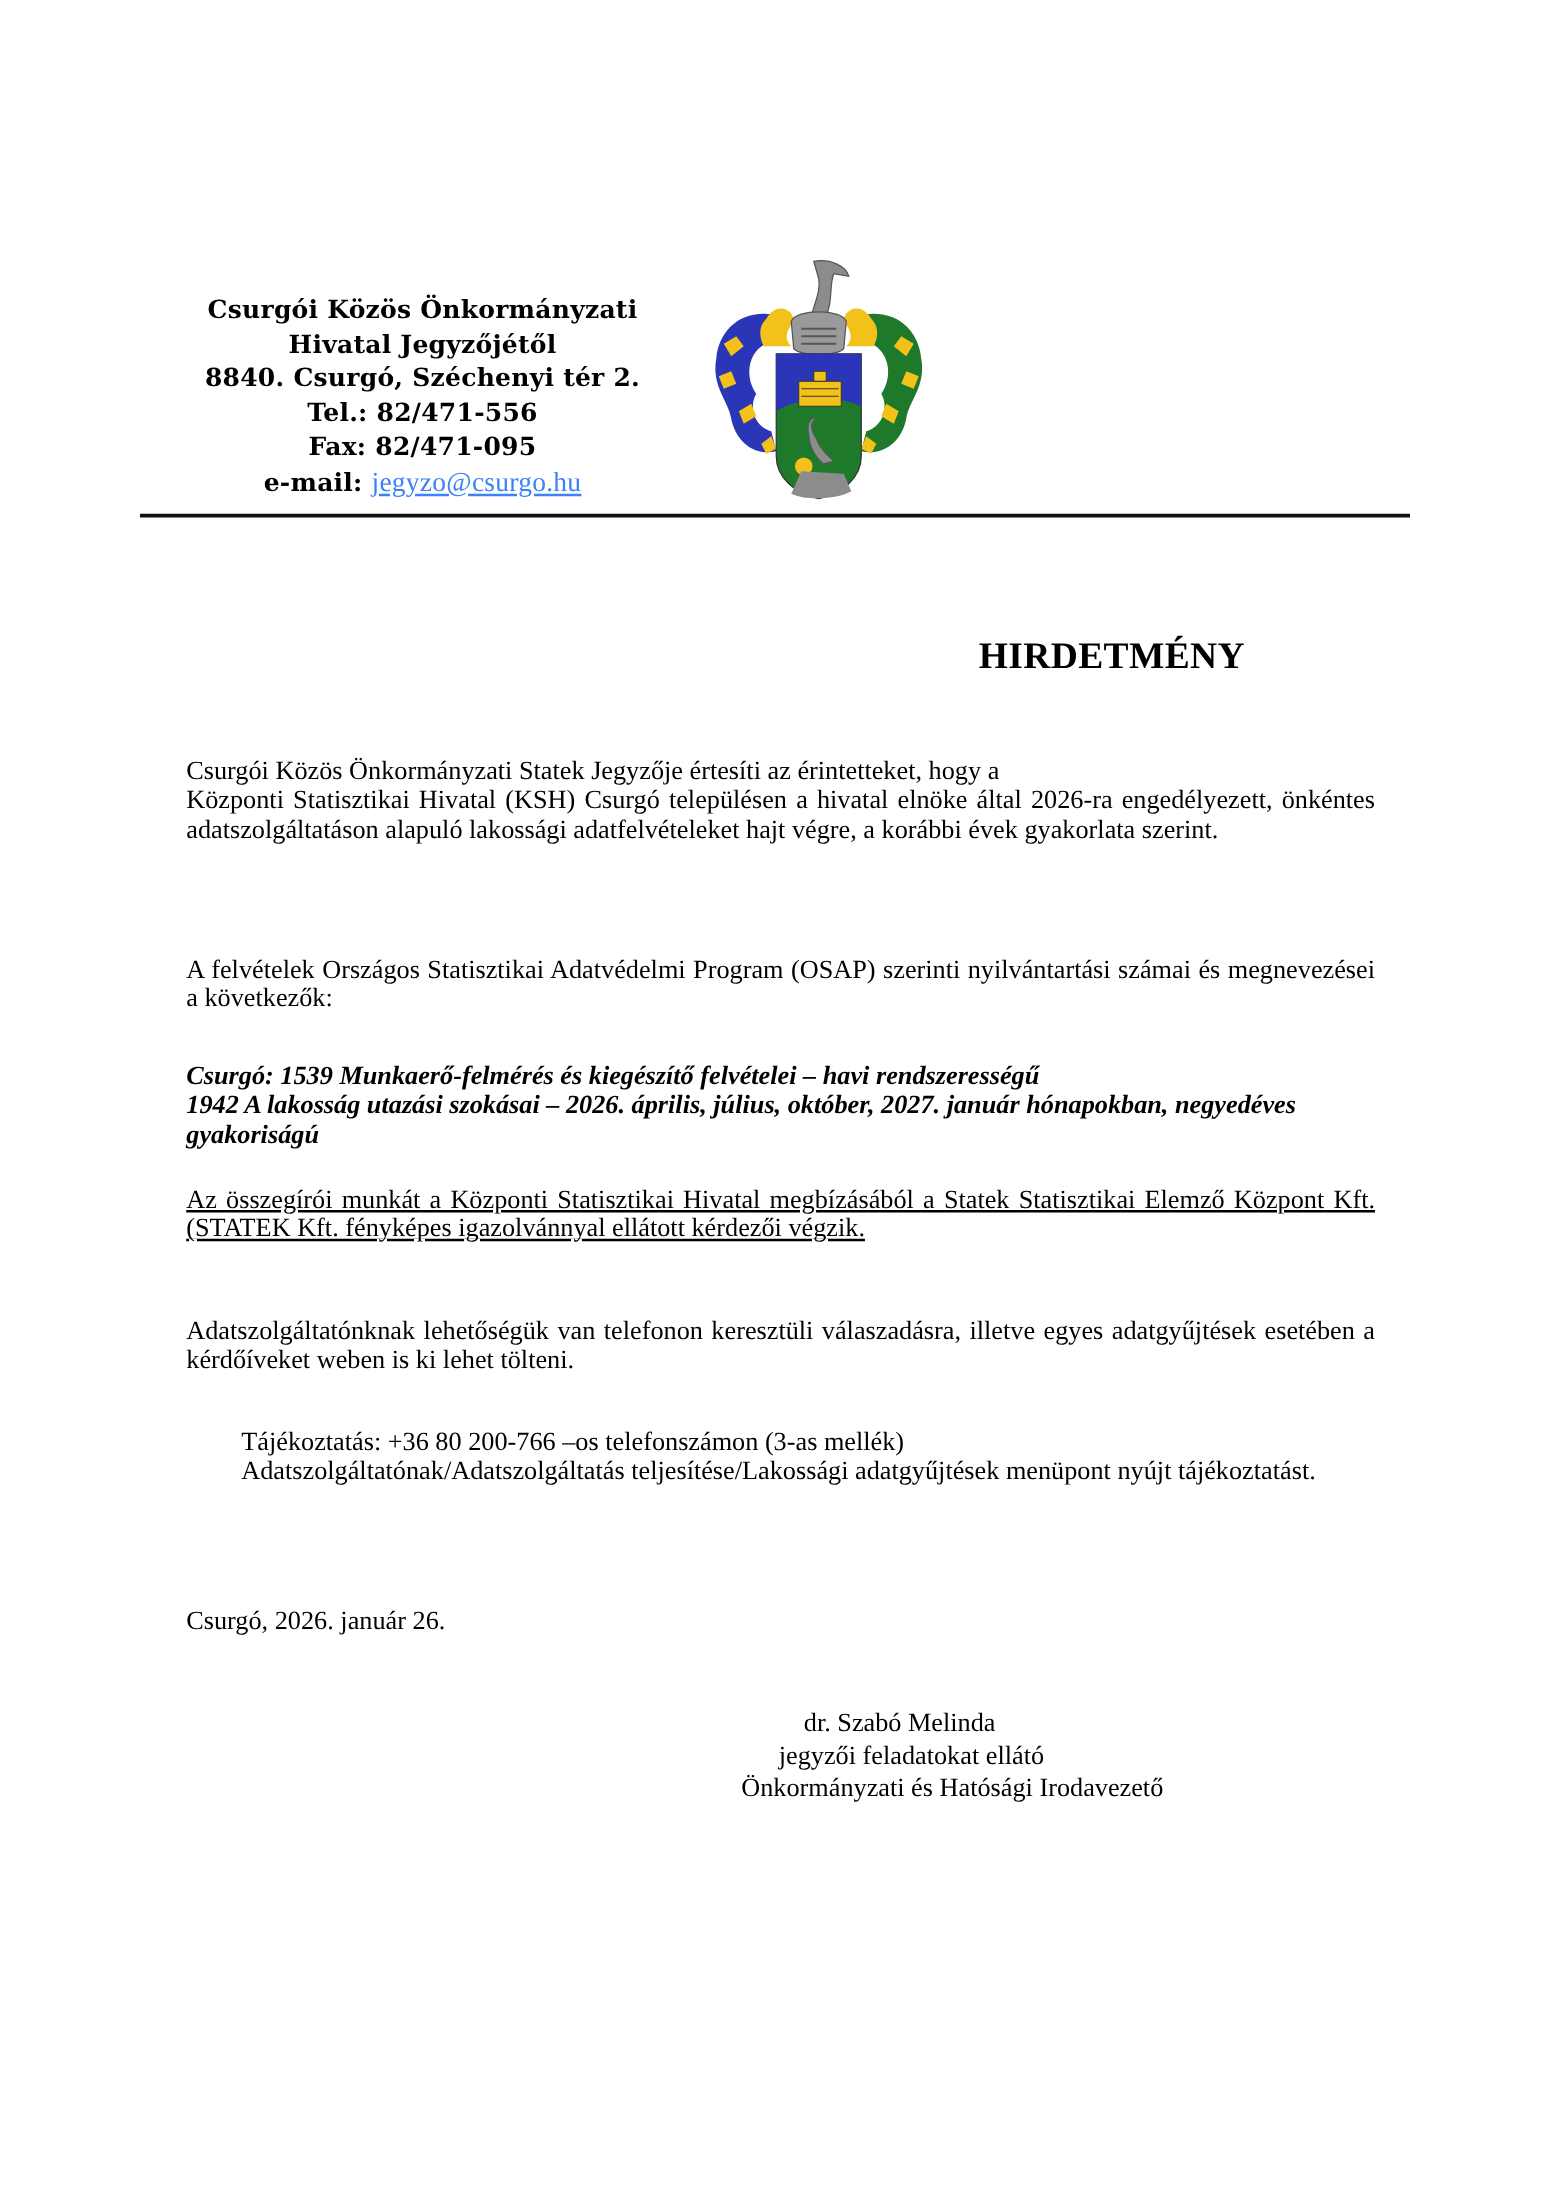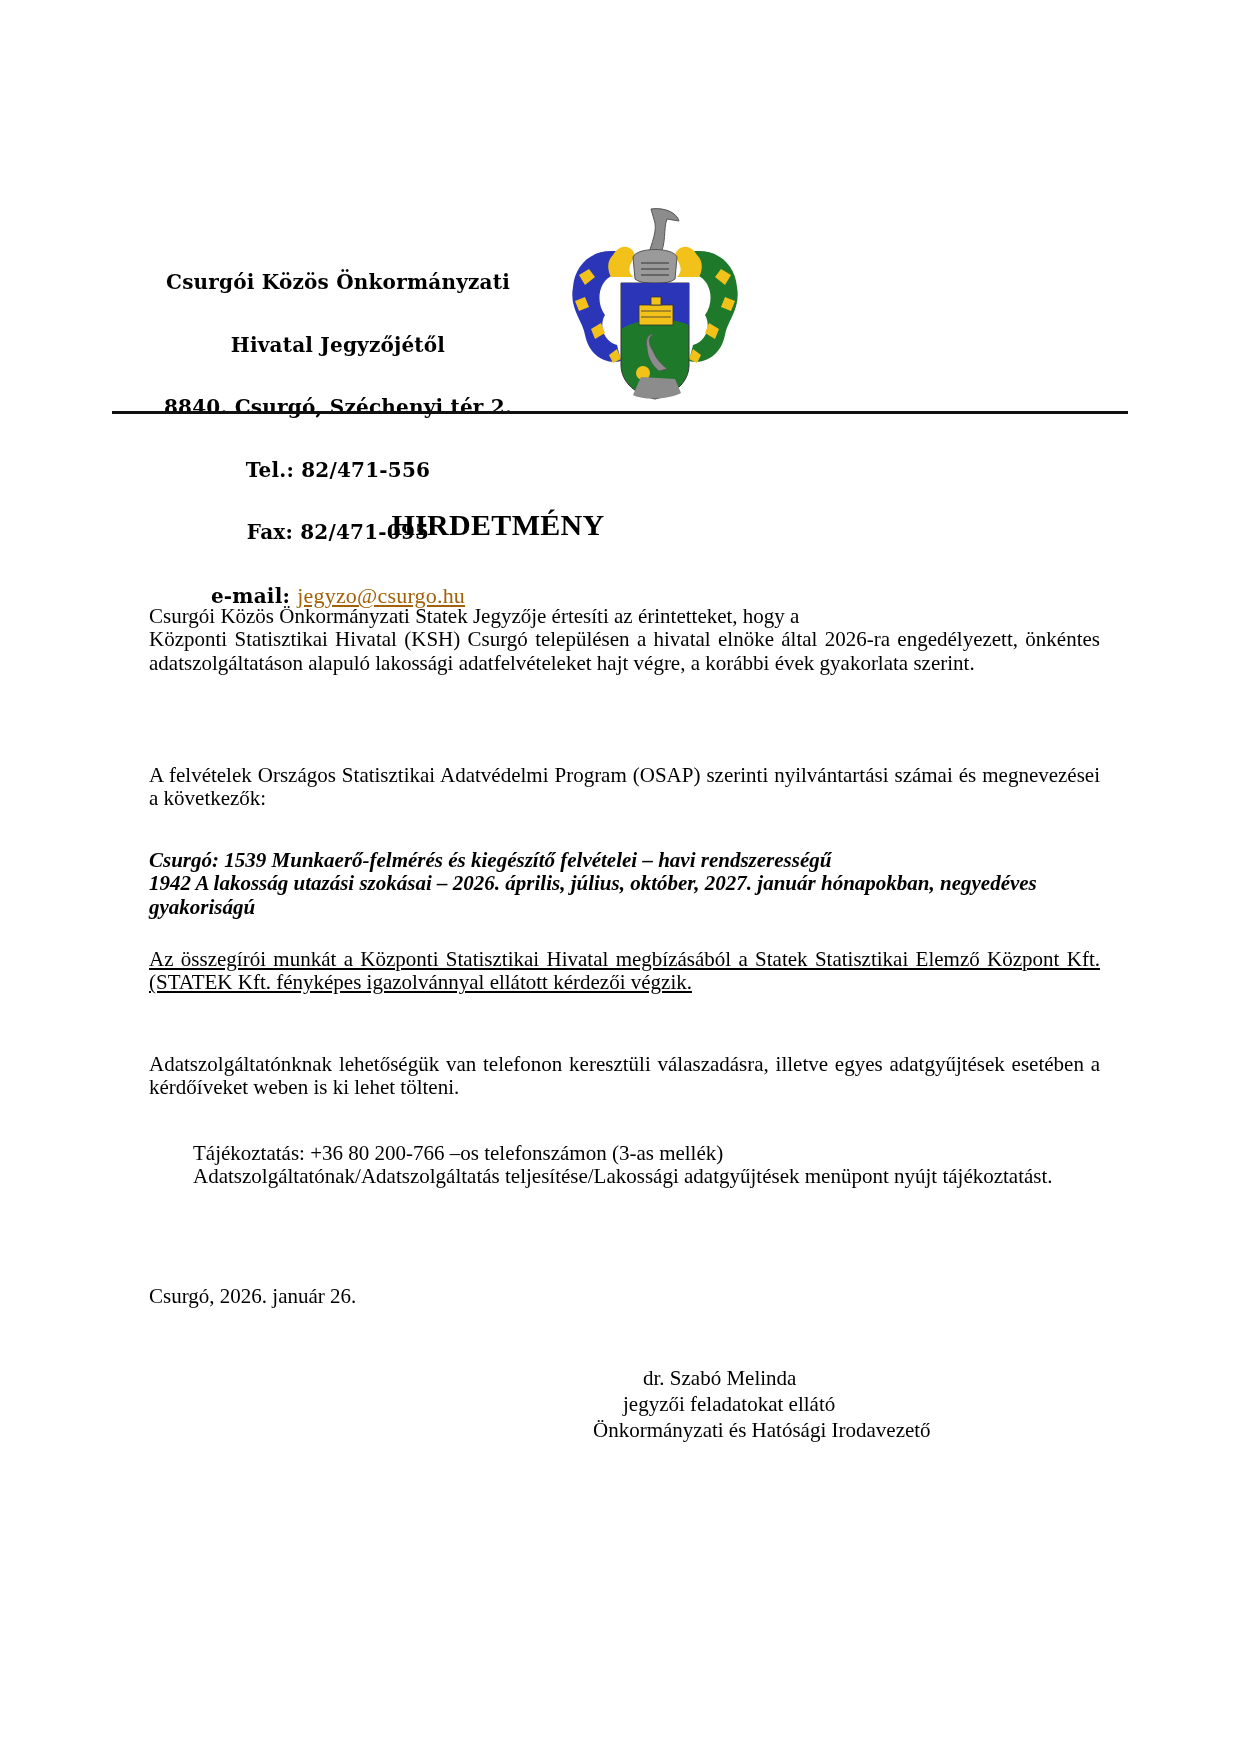--- a/index.html
+++ b/index.html
@@ -20,26 +20,26 @@
       left: 120px;
       top: 234px;
       width: 436px;
       text-align: center;
       font-family: "DejaVu Serif", "Liberation Serif", serif;
       font-weight: bold;
       font-size: 20px;
       line-height: 27.6px;
       letter-spacing: 0.2px;
     }
-    .header-block .line { white-space: nowrap; margin-top: 35px; }
+    .header-block .line { white-space: nowrap; }
     .header-block a {
       font-family: "Liberation Serif", serif;
       font-weight: normal;
       font-size: 22px;
-      color: #a16207;
+      color: #3b82f6;
       text-decoration: underline;
     }
     .crest {
       position: absolute;
       left: 555px;
       top: 205px;
       width: 200px;
       height: 195px;
     }
     .rule {
@@ -48,21 +48,21 @@
       top: 411px;
       width: 1016px;
       height: 3px;
       background: #111;
     }
     .title {
       position: absolute;
       left: 0;
       width: 996px;
       top: 507px;
-      text-align: center;
+      text-align: right;
       font-weight: bold;
       font-size: 30px;
       line-height: 36px;
       letter-spacing: 0.3px;
     }
     .body {
       position: absolute;
       left: 149px;
       width: 951px;
       font-size: 21px;

